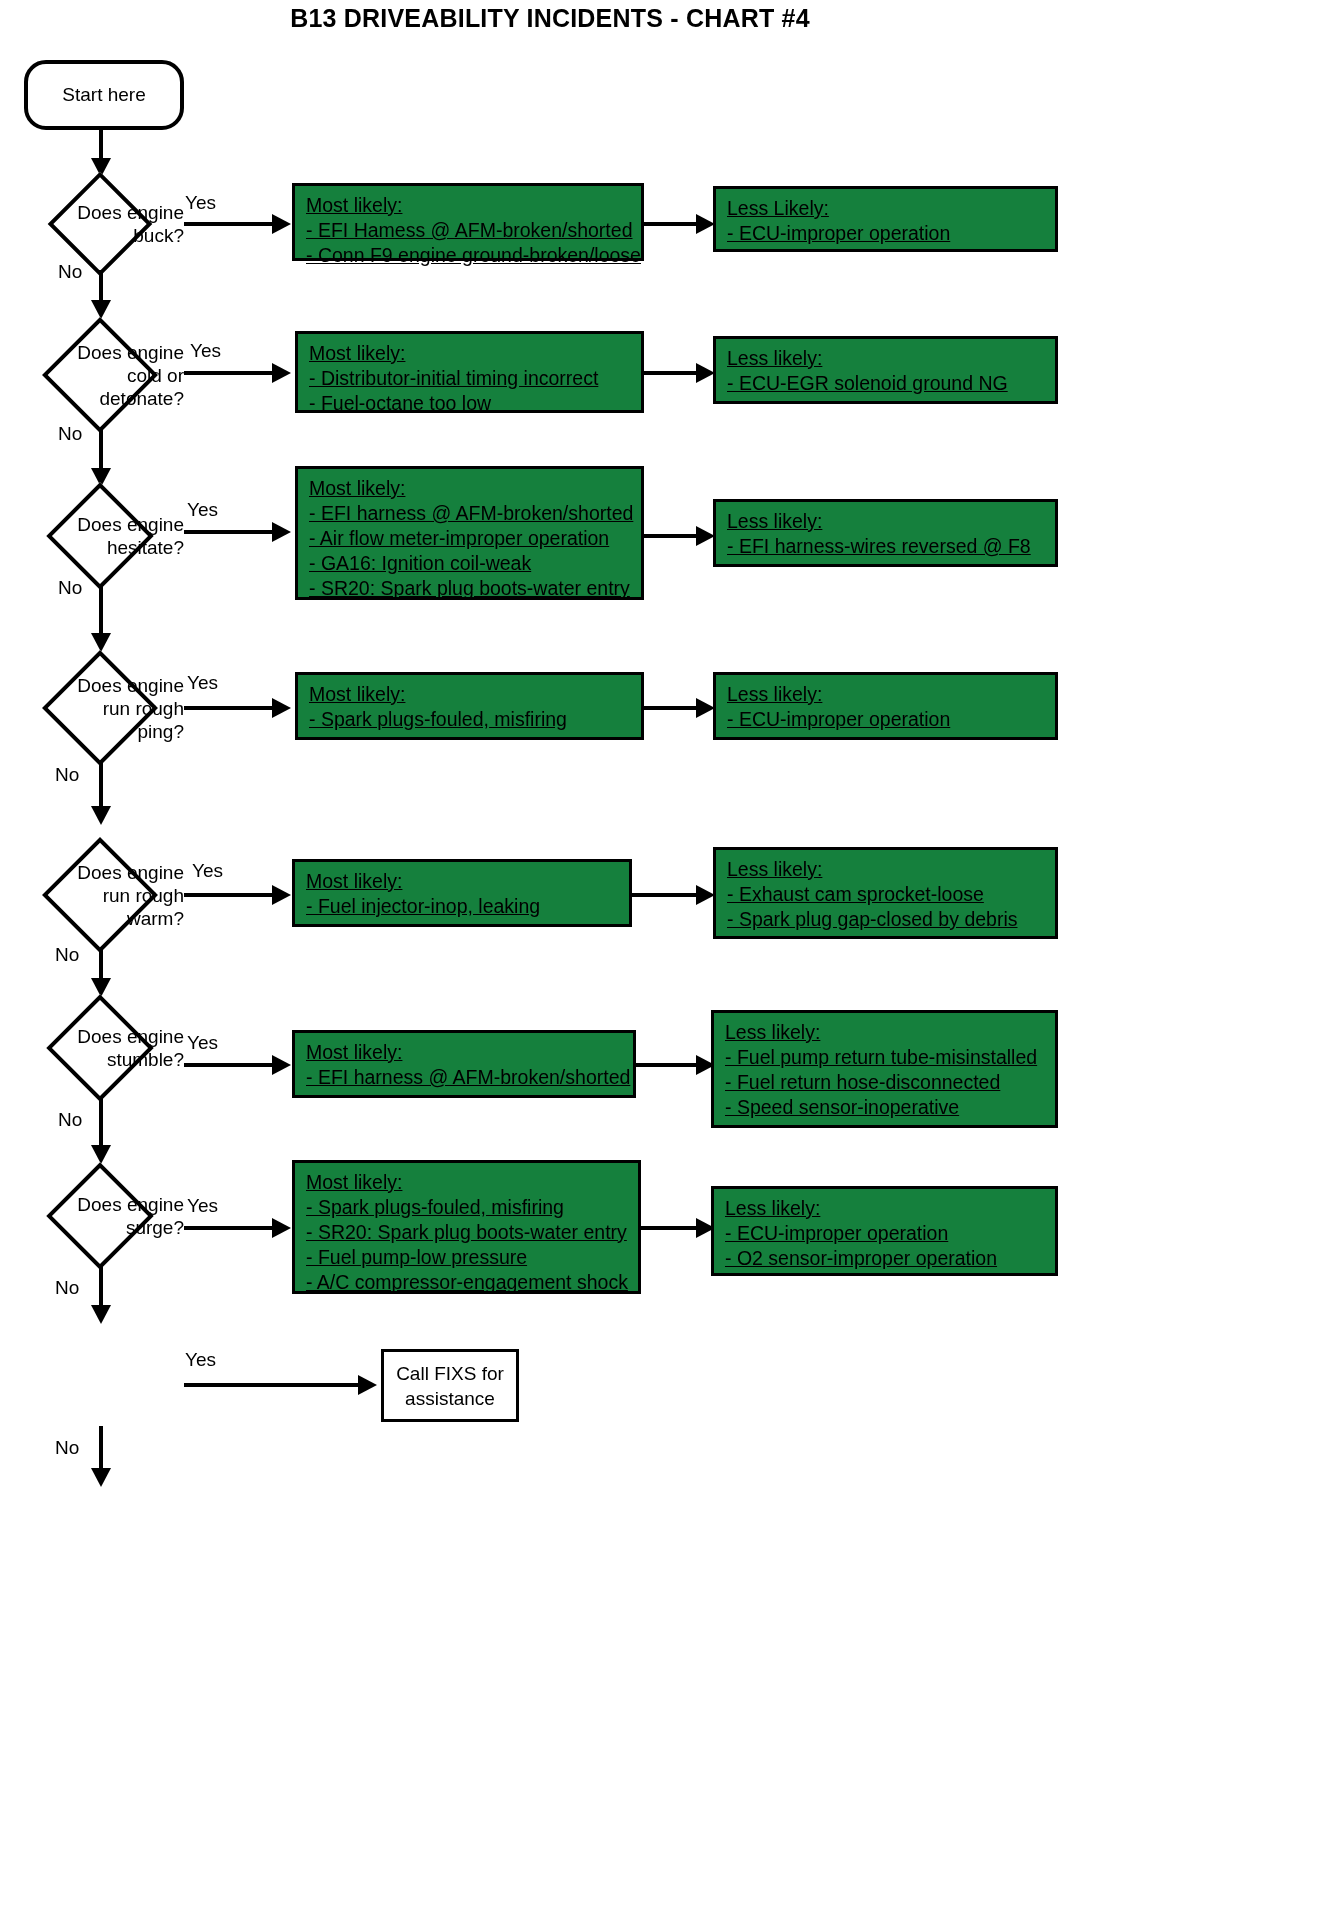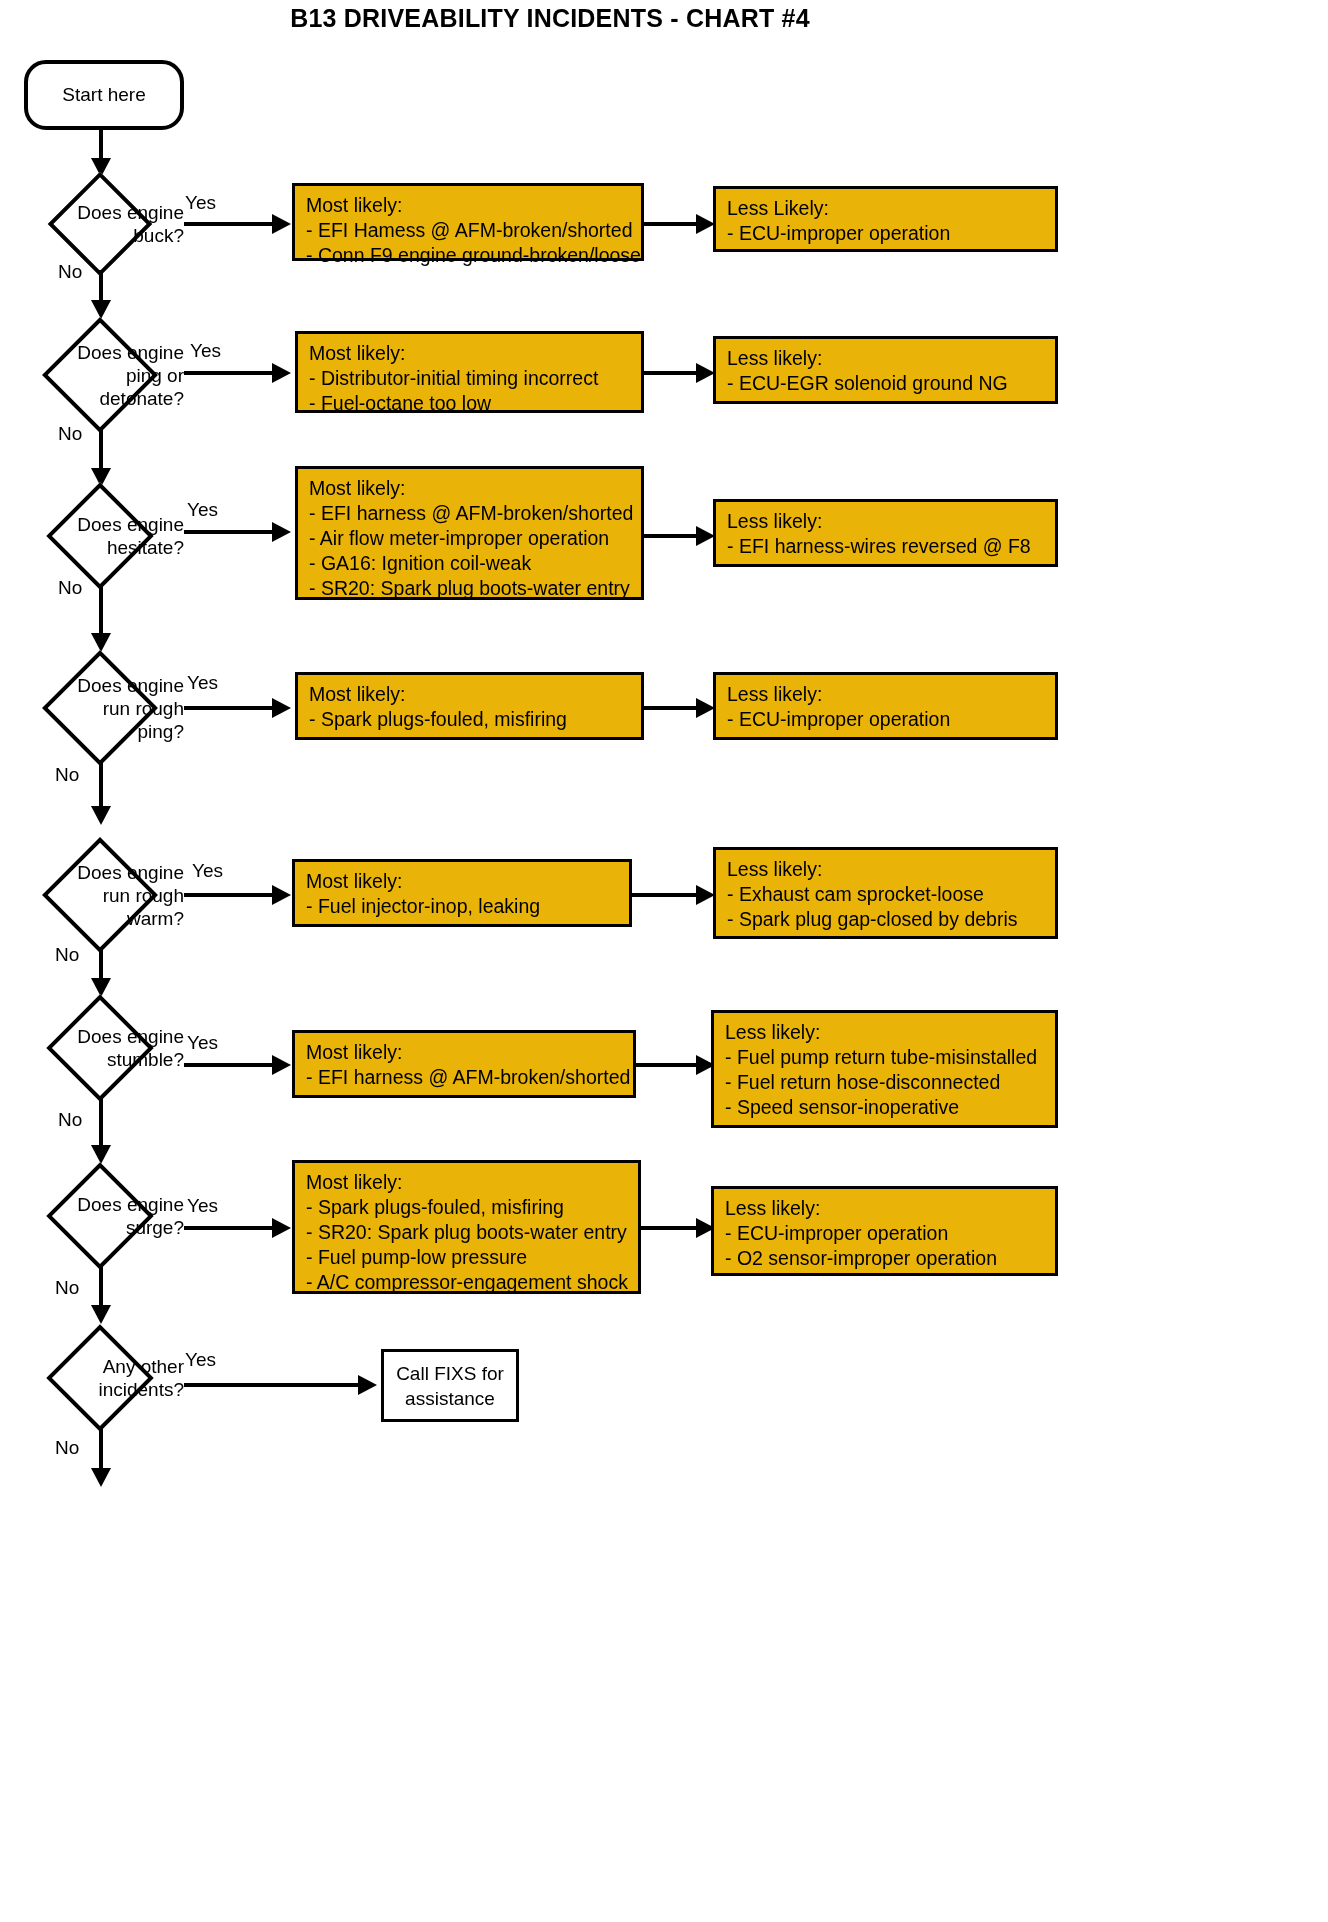--- a/index.html
+++ b/index.html
@@ -22,23 +22,23 @@
 
   
   .terminator{
     border:4px solid #000;border-radius:22px;background:#fff;
     display:flex;align-items:center;justify-content:center;
     font-size:19px;
   }
 
   
   .box{
-    border:3px solid #000;background:#eab308;
+    border:3px solid #000;background:#15803d;
     padding:7px 10px 6px 11px;
-    font-size:19.5px;line-height:25px;
+    font-size:19.5px;line-height:25px;text-decoration:underline;
   }
   .box .hdr{white-space:nowrap;}
   .box .bullet{white-space:nowrap;}
 
   .box-ctr{
     border:3px solid #000;background:#fff;
     display:flex;flex-direction:column;align-items:center;justify-content:center;
     font-size:19px;line-height:25px;text-align:center;
   }
 
@@ -113,21 +113,21 @@
   </div>
 
   <div class="edge-label" style="left:58px;top:262px;">No</div>
   <div class="ln-v" style="left:99px;top:270px;height:36px;"></div>
   <div class="arrow-d" style="left:91px;top:300px;"></div>
 
   <div class="diamond" style="left:16px;top:320px;width:168px;height:110px;">
     <div class="shape" style="width:74px;height:74px;"></div>
     <div class="dlabel">
       <div>Does engine</div>
-      <div>ping or</div>
+      <div>cold or</div>
       <div>detonate?</div>
     </div>
   </div>
   <div class="edge-label" style="left:190px;top:341px;">Yes</div>
   <div class="ln-h" style="left:184px;top:371px;width:92px;"></div>
   <div class="arrow-r" style="left:272px;top:363px;"></div>
 
   <div class="node box" style="left:295px;top:331px;width:349px;height:82px;">
     <div class="hdr">Most likely:</div>
     <div class="bullet">- Distributor-initial timing incorrect</div>
@@ -285,27 +285,20 @@
   <div class="node box" style="left:711px;top:1186px;width:347px;height:90px;">
     <div class="hdr">Less likely:</div>
     <div class="bullet">- ECU-improper operation</div>
     <div class="bullet">- O2 sensor-improper operation</div>
   </div>
 
   <div class="edge-label" style="left:55px;top:1278px;">No</div>
   <div class="ln-v" style="left:99px;top:1264px;height:48px;"></div>
   <div class="arrow-d" style="left:91px;top:1305px;"></div>
 
-  <div class="diamond" style="left:16px;top:1330px;width:168px;height:96px;">
-    <div class="shape" style="width:68px;height:68px;"></div>
-    <div class="dlabel">
-      <div>Any other</div>
-      <div>incidents?</div>
-    </div>
-  </div>
   <div class="edge-label" style="left:185px;top:1350px;">Yes</div>
   <div class="ln-h" style="left:184px;top:1383px;width:180px;"></div>
   <div class="arrow-r" style="left:358px;top:1375px;"></div>
 
   <div class="node box-ctr" style="left:381px;top:1349px;width:138px;height:73px;">
     <div>Call FIXS for</div>
     <div>assistance</div>
   </div>
 
   <div class="edge-label" style="left:55px;top:1438px;">No</div>

